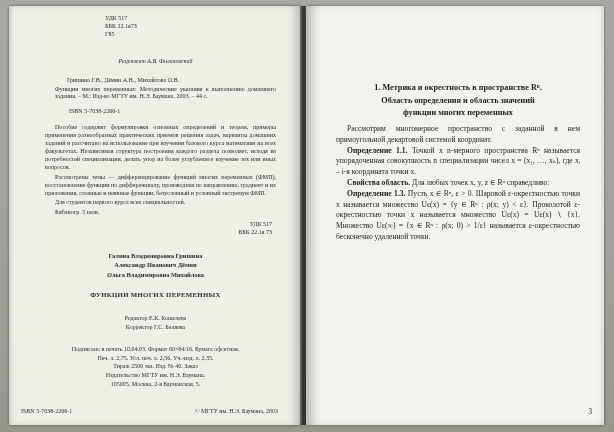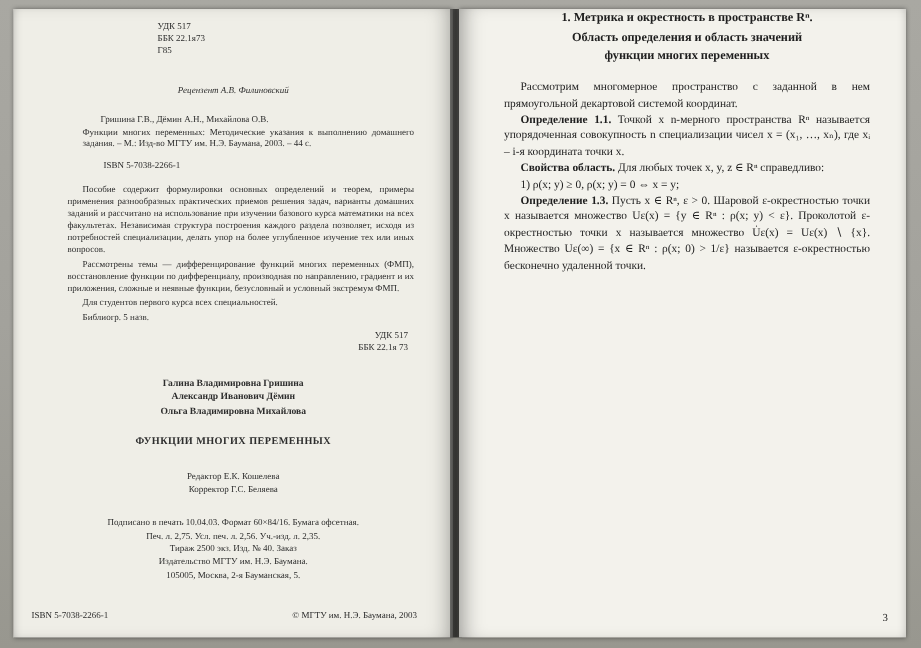--- a/index.html
+++ b/index.html
@@ -33,22 +33,22 @@
   .annots{margin:8px 26px 0 36px;text-align:justify;}
   .annot{margin:0 0 2px 0;text-indent:10px;}
   .udk-bottom{margin:4px 30px 0 0;text-align:right;}
   .authors{margin-top:14px;text-align:center;font-weight:bold;font-size:6.4px;line-height:1.45;}
   .book-title{margin-top:12px;text-align:center;font-weight:bold;font-size:6.8px;letter-spacing:.3px;}
   .staff{margin-top:14px;text-align:center;line-height:1.5;}
   .imprint{margin-top:13px;text-align:center;line-height:1.45;}
   .bottom-row{position:absolute;left:12px;right:24px;bottom:9px;display:flex;justify-content:space-between;}
 
   
-  .chapter-title{text-align:center;font-weight:bold;font-size:8.2px;line-height:1.55;}
-  .body-text{margin-top:9px;}
+  .chapter-title{margin-top:76px;text-align:center;font-weight:bold;font-size:8.2px;line-height:1.55;}
+  .body-text{margin-top:4px;}
   .rp{margin:0;text-align:justify;text-indent:11px;}
   .lead{font-weight:bold;}
   .pageno{position:absolute;right:12px;bottom:8px;font-size:7.2px;}
 </style>
 </head>
 <body>
 
 <div class="scan">
 
   <div class="page left">
@@ -112,20 +112,19 @@
     <div class="chapter-title">
       <div>1. Метрика и окрестность в пространстве Rⁿ.</div>
       <div>Область определения и область значений</div>
       <div>функции многих переменных</div>
     </div>
 
     <div class="body-text">
       <p class="rp"><span class="lead"></span><span>Рассмотрим многомерное пространство с заданной в нем прямоугольной декартовой системой координат.</span></p>
       <p class="rp"><span class="lead">Определение 1.1.</span><span> Точкой x  n-мерного пространства Rⁿ называется упорядоченная совокупность n специализации чисел x = (x₁, …, xₙ), где xᵢ – i-я координата точки x.</span></p>
       <p class="rp"><span class="lead">Свойства область.</span><span> Для любых точек x, y, z ∈ Rⁿ справедливо:</span></p>
-      <p class="rp"><span>1) ρ(x; y) ≥ 0,  ρ(x; y) = 0 ⇔ x = y;</span></p>
       <p class="rp"><span class="lead">Определение 1.3.</span><span> Пусть x ∈ Rⁿ, ε &gt; 0. Шаровой ε-окрестностью точки x называется множество Uε(x) = {y ∈ Rⁿ : ρ(x; y) &lt; ε}. Проколотой ε-окрестностью точки x называется множество U̇ε(x) = Uε(x) ∖ {x}. Множество Uε(∞) = {x ∈ Rⁿ : ρ(x; 0) &gt; 1/ε} называется ε-окрестностью бесконечно удаленной точки.</span></p>
     </div>
 
     <div class="pageno">3</div>
   </div>
 
 </div>
 
 </body></html>

